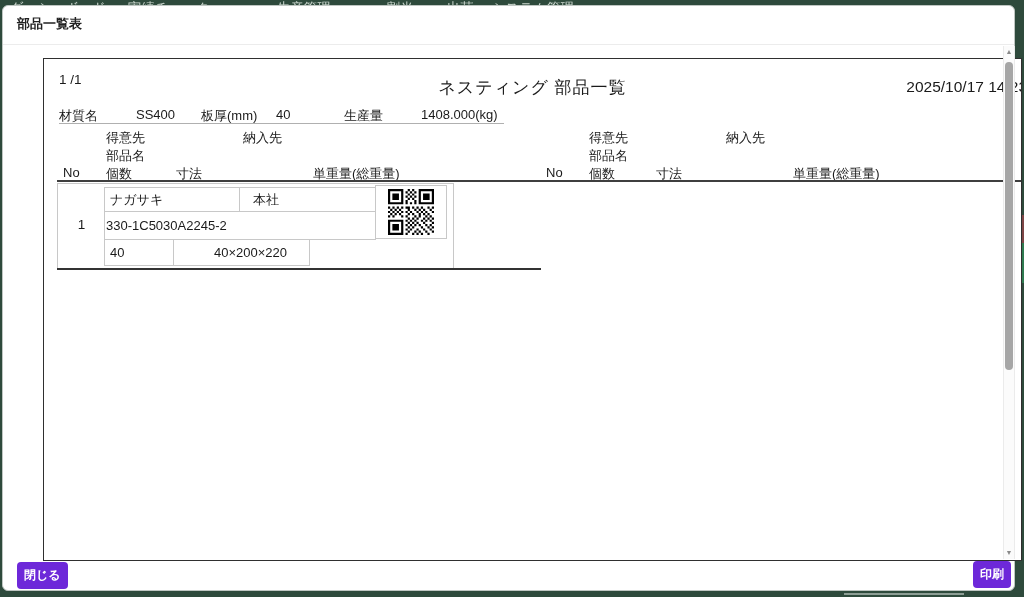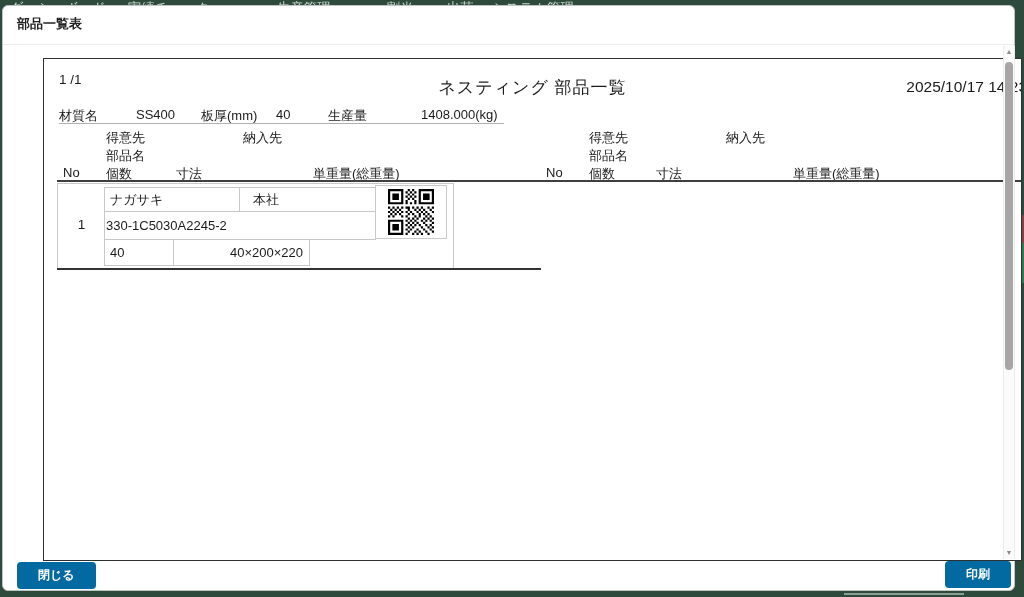--- a/index.html
+++ b/index.html
@@ -57,43 +57,43 @@
   .card .cell {
     position:absolute; border:1px solid #c8c8c8; background:#fff;
     font-size:13px; overflow:hidden; white-space:nowrap;
   }
   .no-val { position:absolute; left:0; top:33px; width:47px; text-align:center; font-size:13.5px; }
   .c-cust { left:46px;  top:3px;  width:136px; height:25px; line-height:23px; padding-left:5px; }
   .c-del  { left:181px; top:3px;  width:137px; height:25px; line-height:23px; padding-left:13px; }
   .c-qr   { left:317px; top:1px;  width:72px;  height:54px; display:flex; align-items:center; justify-content:center; }
   .c-part { left:46px;  top:27px; width:272px; height:29px; line-height:27px; padding-left:1px; font-size:13.5px; }
   .c-qty  { left:46px;  top:55px; width:70px;  height:27px; line-height:25px; padding-left:5px; }
-  .c-dim  { left:115px; top:55px; width:137px; height:27px; line-height:25px; text-align:right; padding-right:6px; }
+  .c-dim  { left:115px; top:55px; width:137px; height:27px; line-height:25px; text-align:right; padding-right:22px; }
   .c-wt   { left:251px; top:55px; width:138px; height:27px; line-height:25px; text-align:right; padding-right:6px; }
   .row-line { position:absolute; left:13px; top:209px; width:484px; height:0; border-top:2px solid #333; }
 
   
   .scrollbar {
     position:absolute; left:1000px; top:40px; width:12px; height:513px;
     background:#fbfbfb; border-left:1px solid #ebebeb; border-right:1px solid #ebebeb;
   }
   .sb-arrow {
     position:absolute; left:0; width:100%; height:12px; text-align:center;
     font-size:7px; line-height:12px; color:#8a8a8a; cursor:default;
   }
   .sb-up { top:0; } .sb-down { bottom:0; }
   .sb-thumb {
     position:absolute; left:1px; top:16px; width:8px; height:308px;
     background:#a6a6a6; border-radius:5px;
   }
 
   
   .btn {
-    position:absolute; height:27px; padding:0 21px; border:none; border-radius:4px;
-    background:#0369a1; color:#fff; font-size:12px; font-weight:700;
+    position:absolute; height:27px; padding:0 7px; border:none; border-radius:4px;
+    background:#6d28d9; color:#fff; font-size:12px; font-weight:700;
     font-family:"Liberation Sans","DejaVu Sans",sans-serif; cursor:pointer; line-height:27px;
   }
   .btn-close { left:14px; top:556px; }
   .btn-print { right:3px;  top:555px; }
 </style>
 </head>
 <body>
 
 <div class="bg-nav">
   <span style="left:10px">ダッシュボード</span>
@@ -117,21 +117,21 @@
 
   <div class="doc">
     <div class="abs page-ind">1 /1</div>
     <div class="abs doc-title">ネスティング 部品一覧</div>
     <div class="abs doc-stamp">2025/10/17 14:23</div>
 
     <span class="abs mat" style="left:15px">材質名</span>
     <span class="abs mat" style="left:92px">SS400</span>
     <span class="abs mat" style="left:157px">板厚(mm)</span>
     <span class="abs mat" style="left:232px">40</span>
-    <span class="abs mat" style="left:284px">生産量</span>
+    <span class="abs mat" style="left:300px">生産量</span>
     <span class="abs mat" style="left:377px">1408.000(kg)</span>
     <div class="abs mat-underline"></div>
 
     <span class="abs hdr" style="left:62px;  top:70px">得意先</span>
     <span class="abs hdr" style="left:199px; top:70px">納入先</span>
     <span class="abs hdr" style="left:62px;  top:88px">部品名</span>
     <span class="abs hdr" style="left:19px;  top:106px">No</span>
     <span class="abs hdr" style="left:62px;  top:106px">個数</span>
     <span class="abs hdr" style="left:132px; top:106px">寸法</span>
     <span class="abs hdr" style="left:269px; top:106px">単重量(総重量)</span>

